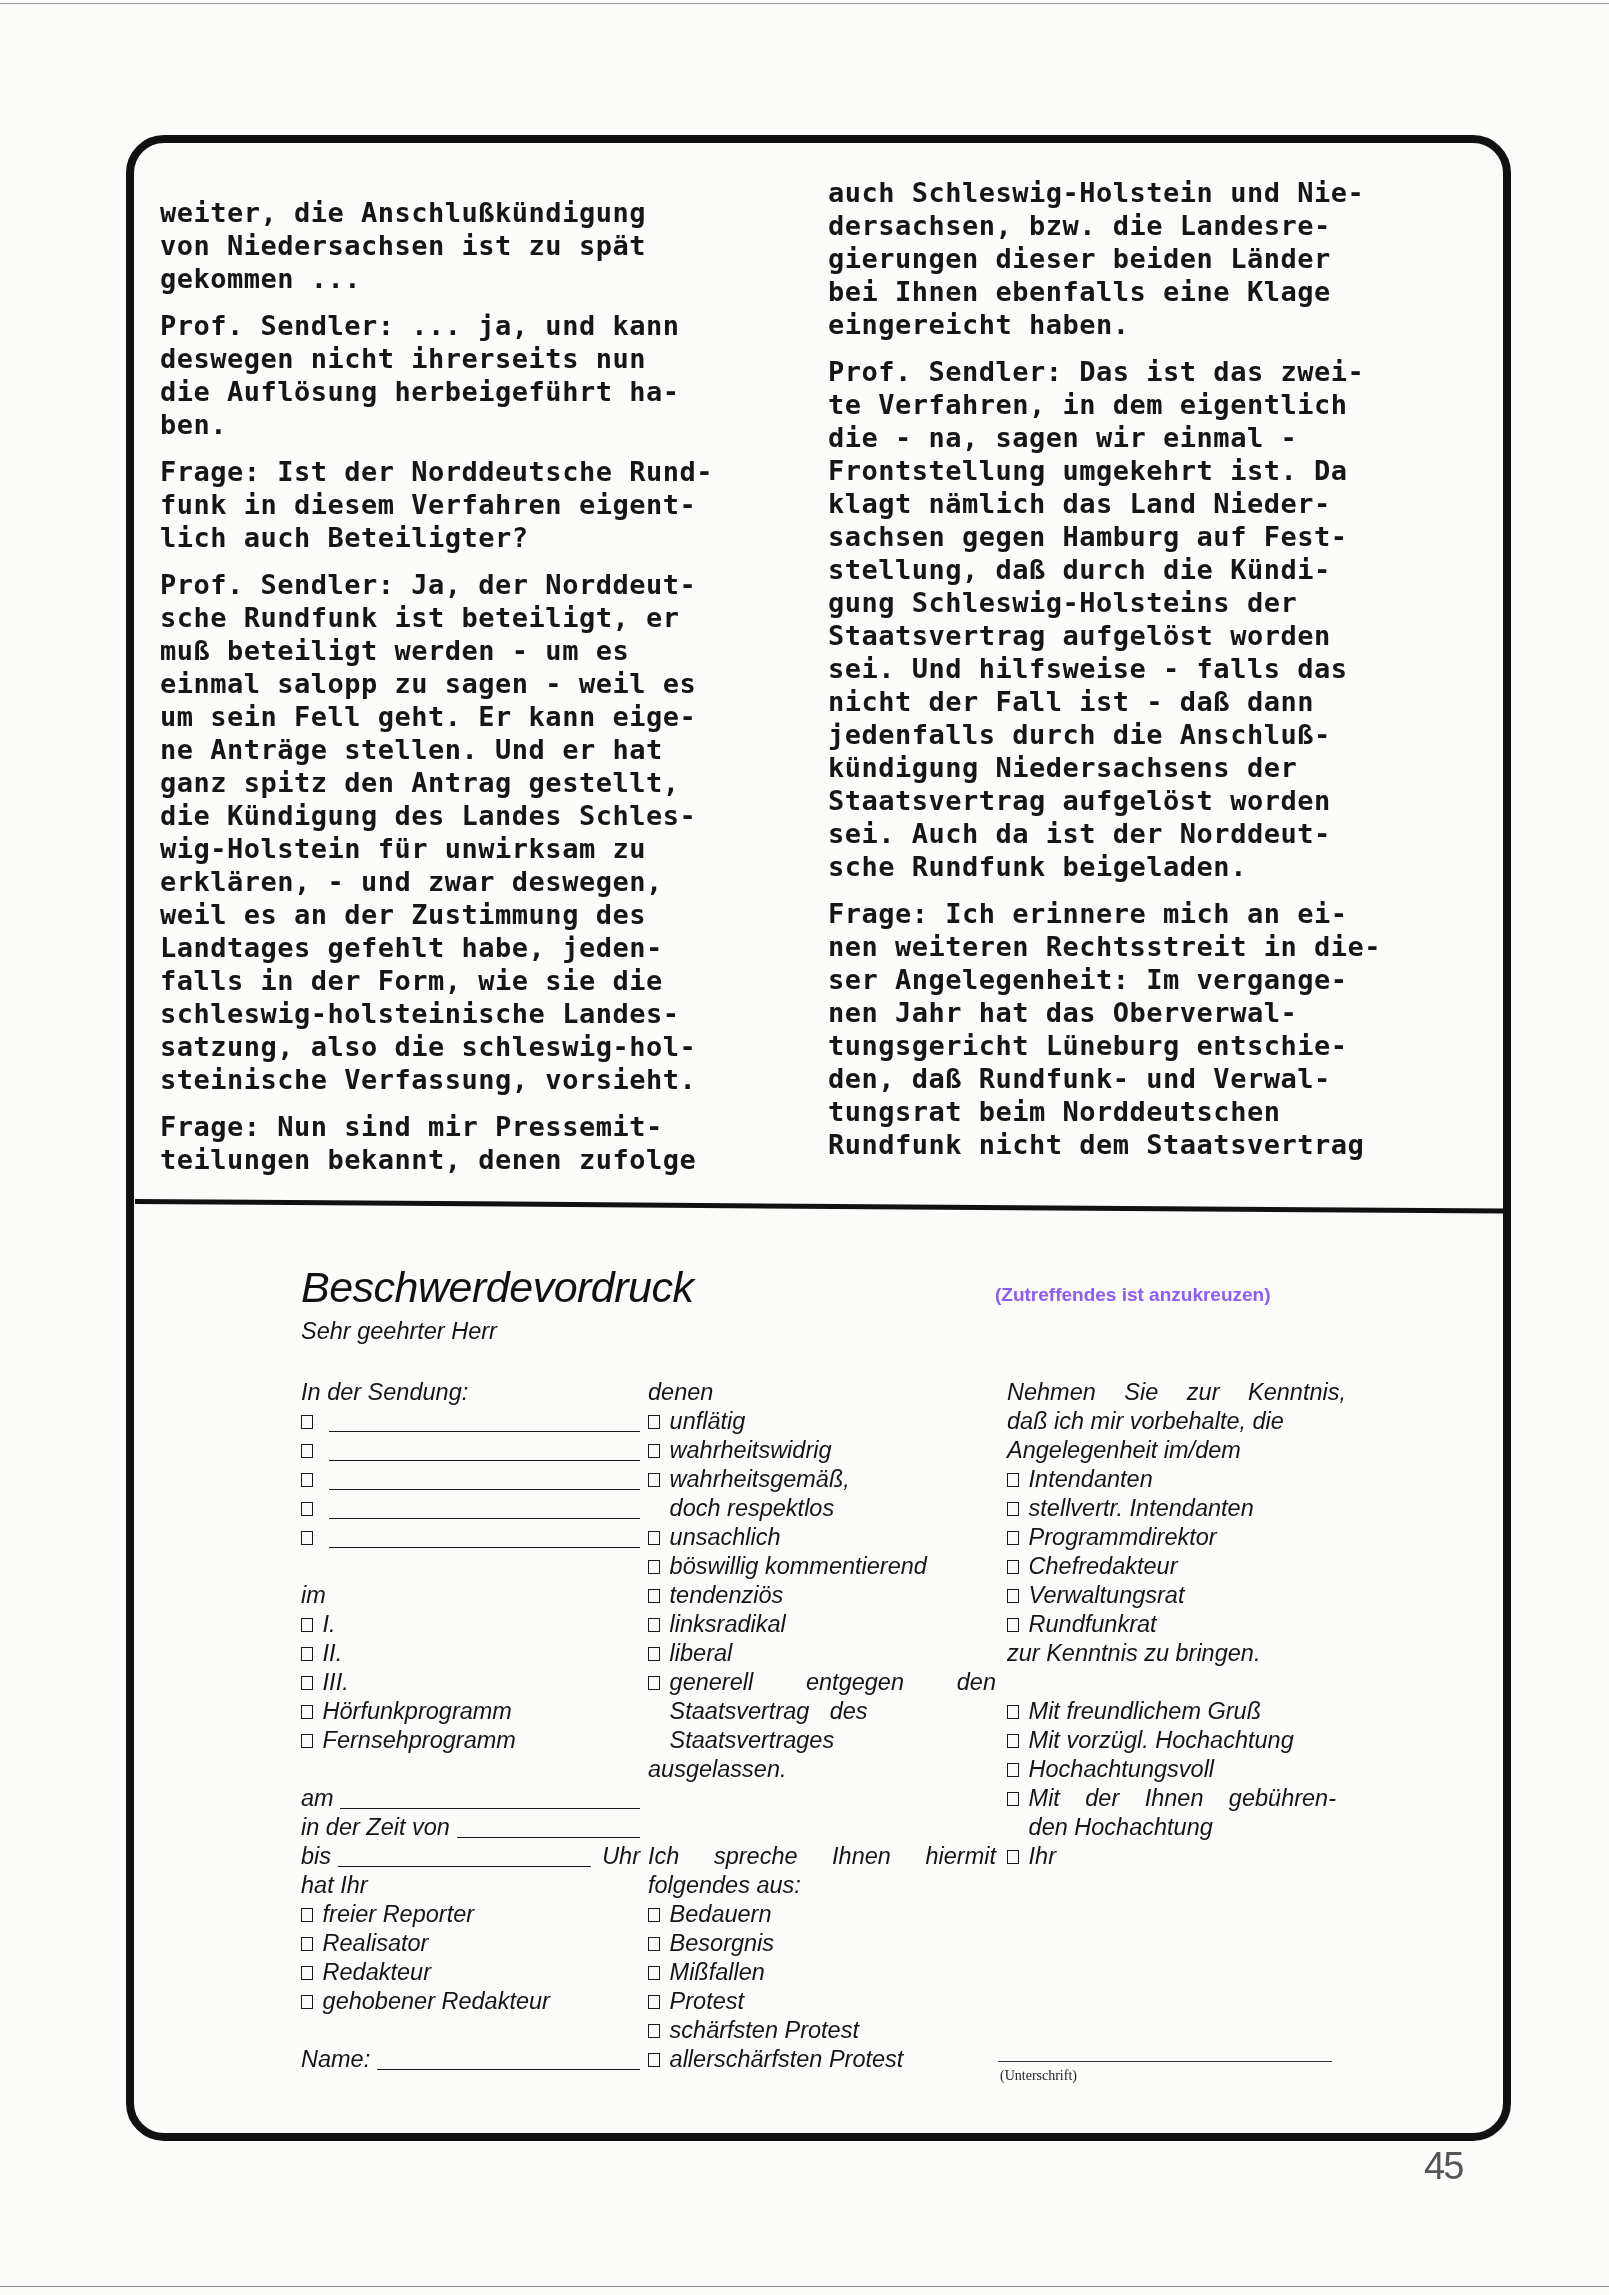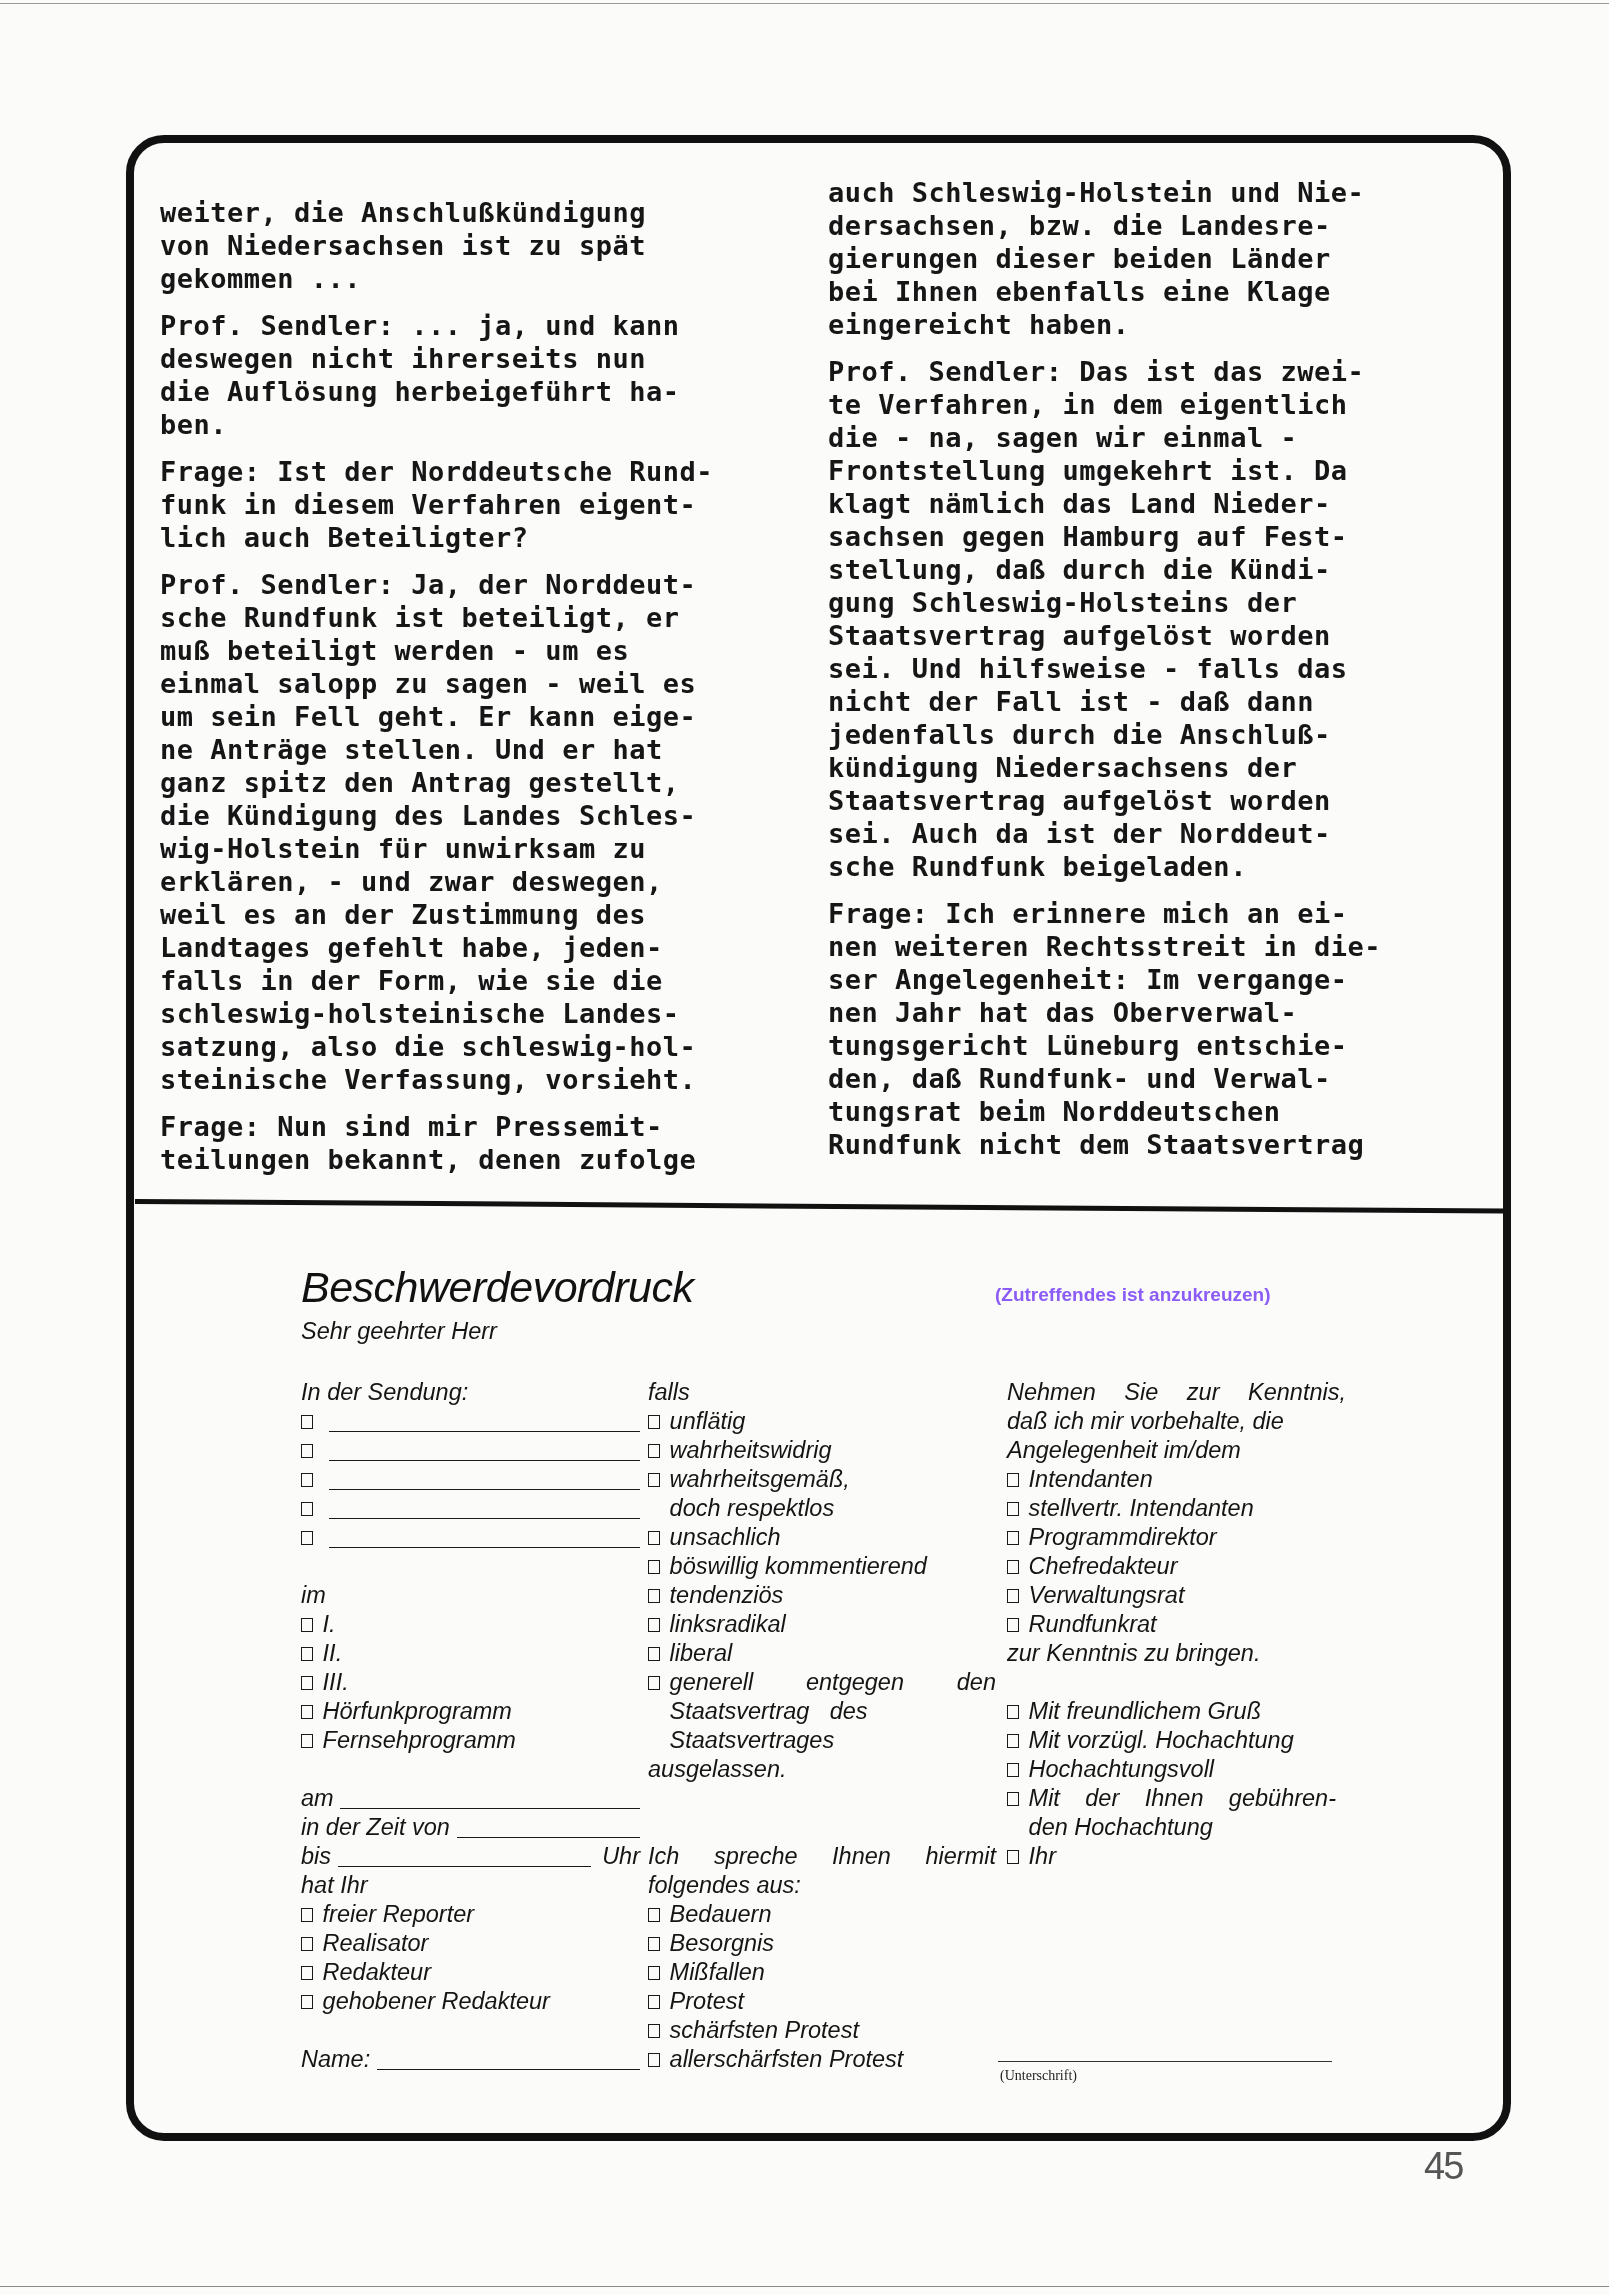--- a/index.html
+++ b/index.html
@@ -246,21 +246,21 @@
       <span>gehobener Redakteur</span>
     </div>
   <div class="gap"></div>
   <div class="row">
       <span>Name:</span>
       <span class="blank"></span>
     </div>
 </div>
 
 <div class="form fcol fcol-b">
-  <div class="row">falls</div>
+  <div class="row">denen</div>
   <div class="row">
       <span class="cb"></span>
       <span>unflätig</span>
     </div>
   <div class="row">
       <span class="cb"></span>
       <span>wahrheitswidrig</span>
     </div>
   <div class="row">
       <span class="cb"></span>

